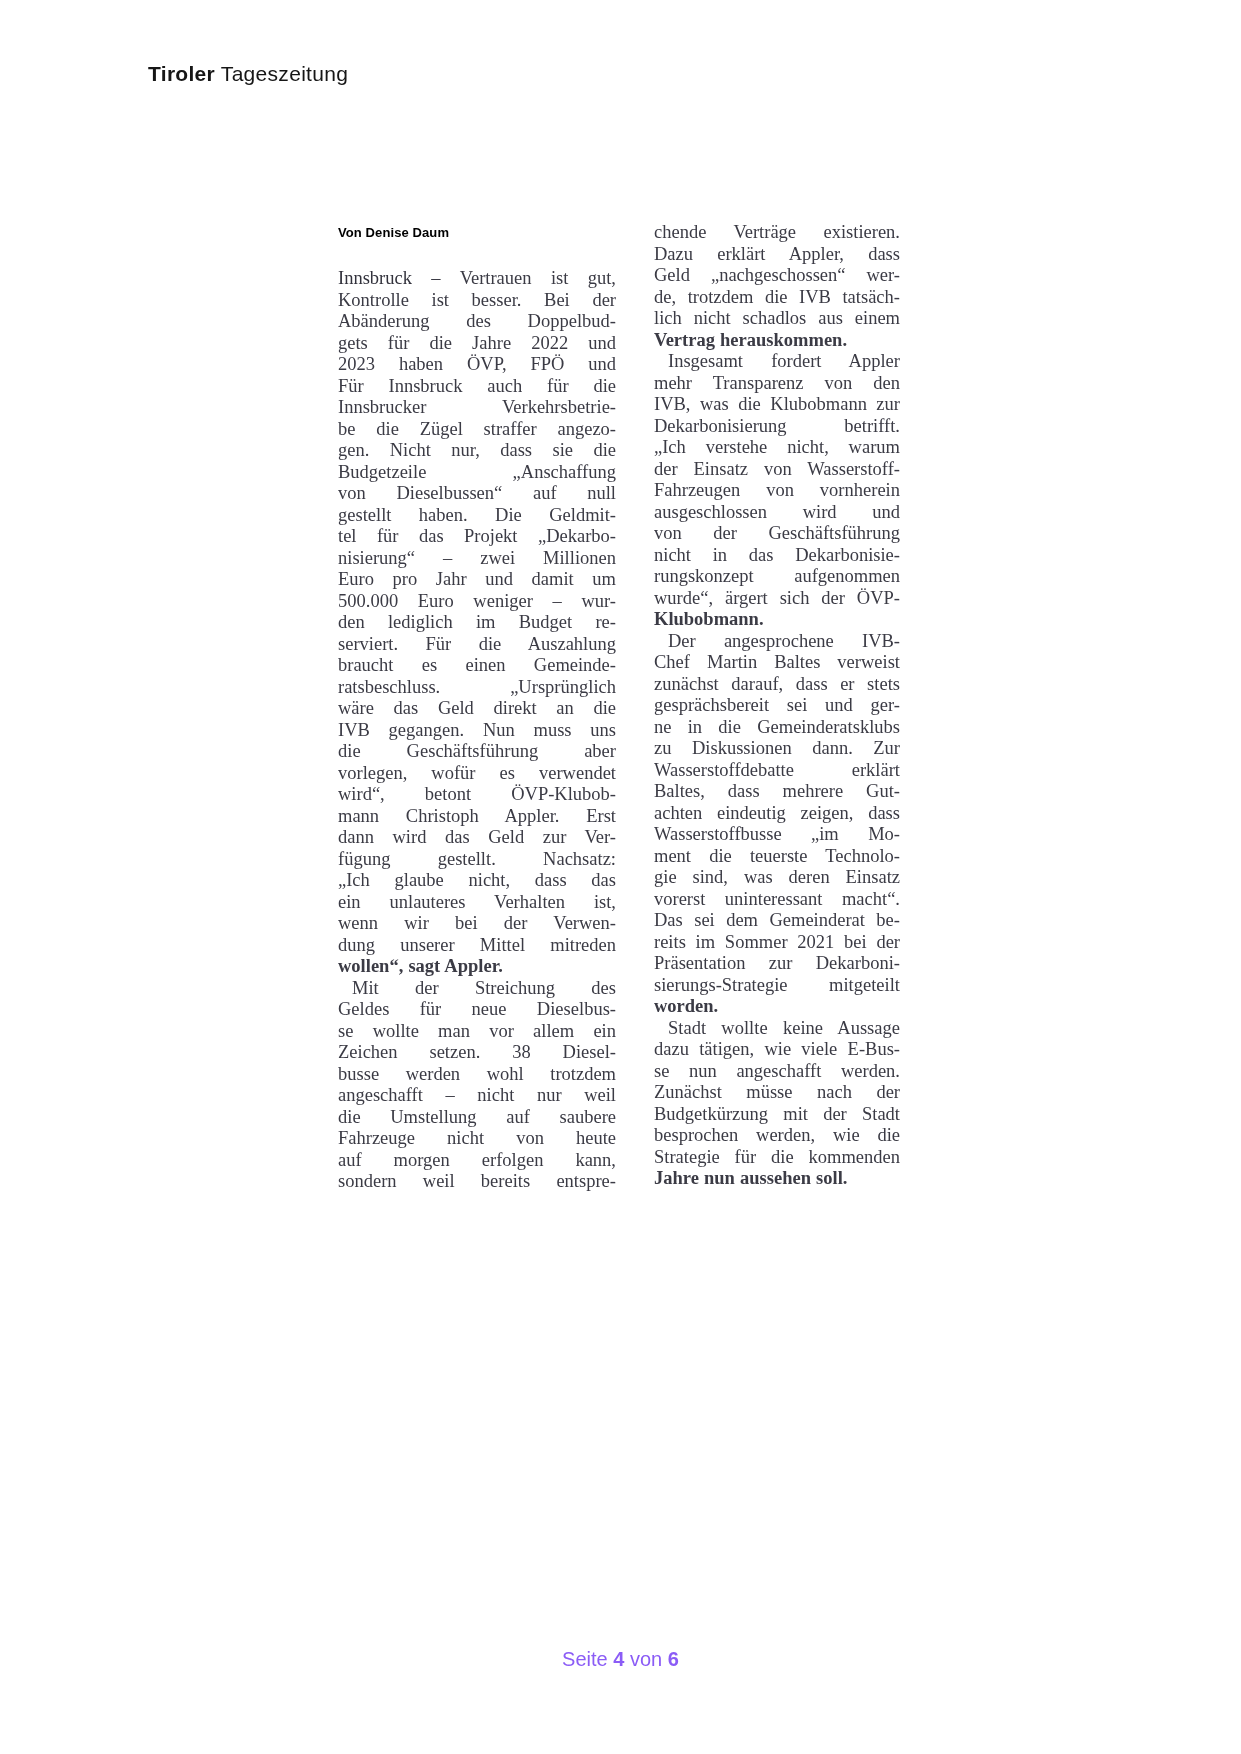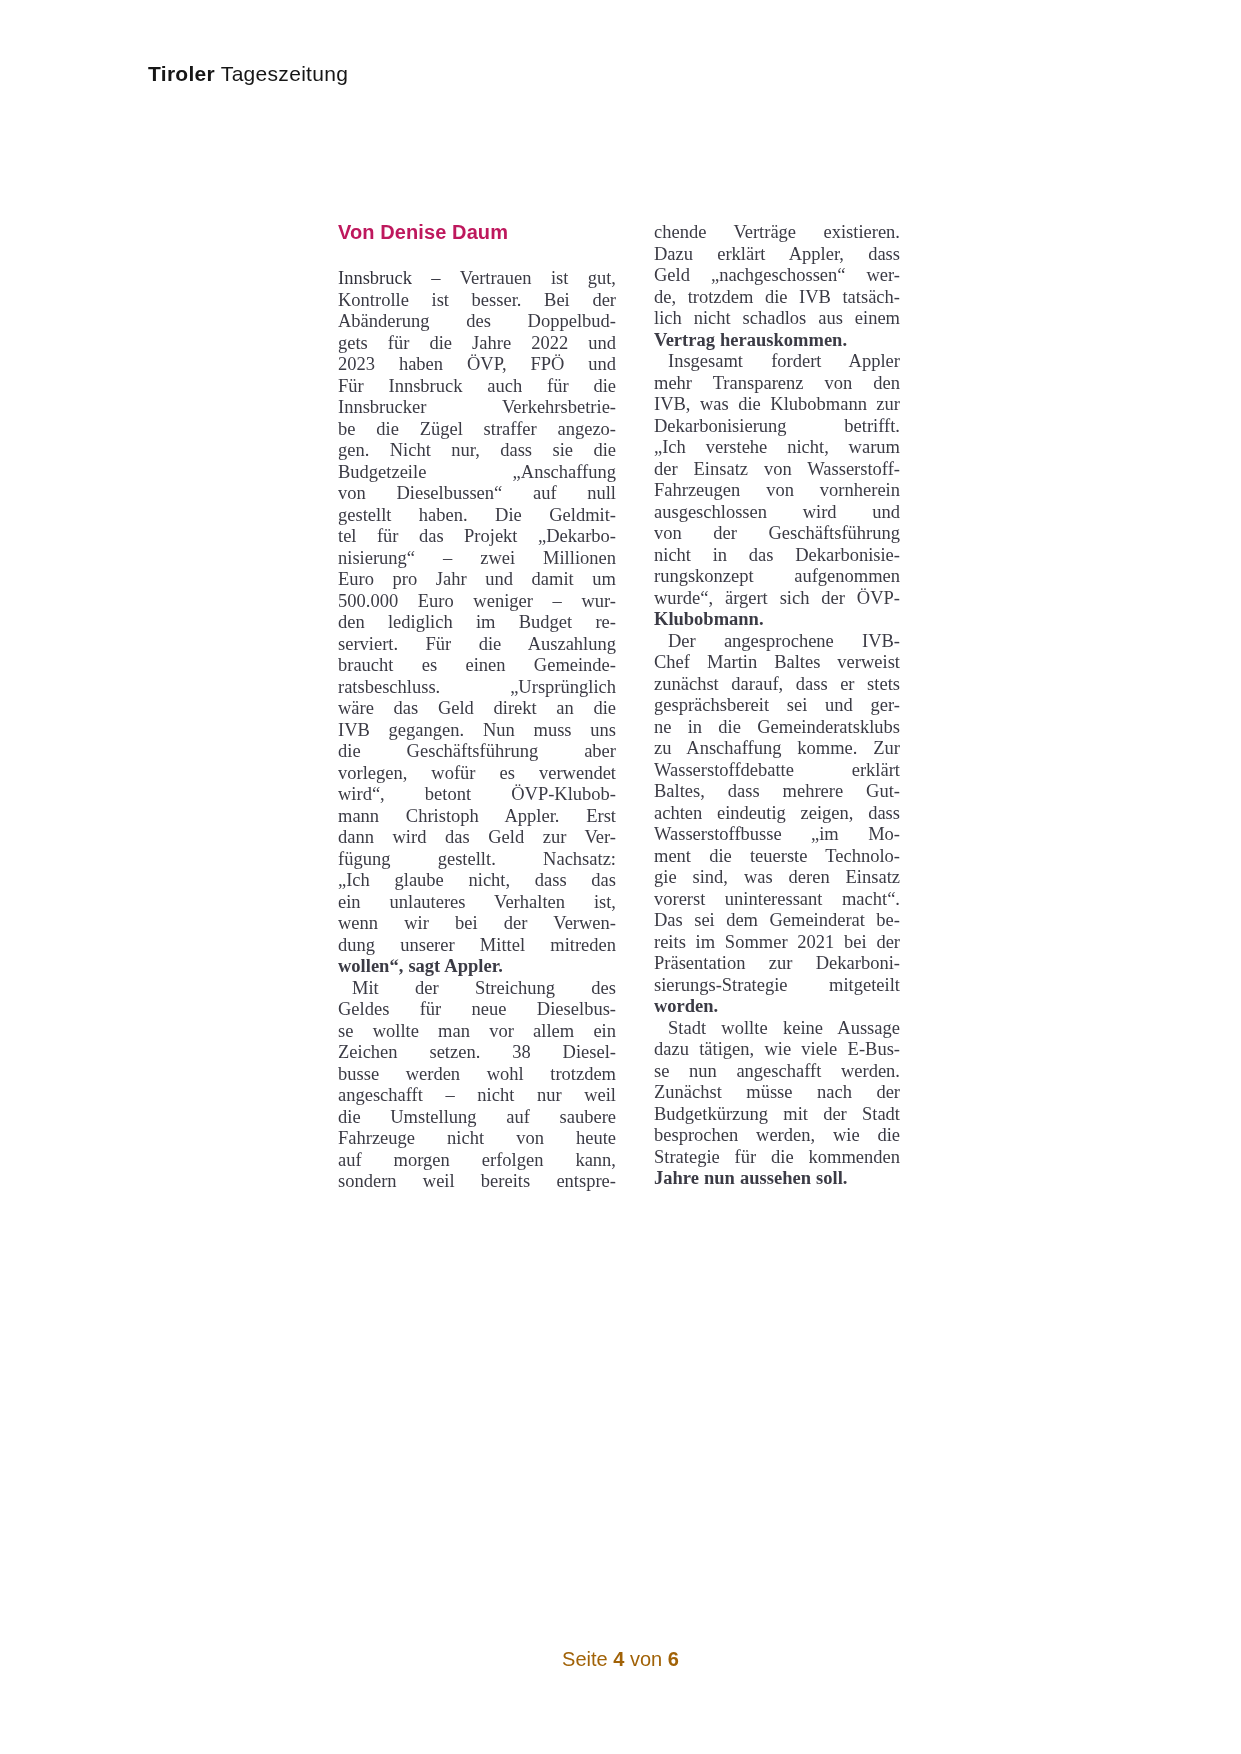--- a/index.html
+++ b/index.html
@@ -35,22 +35,22 @@
   }
   .col {
     position: absolute;
     top: 0;
   }
   .col-left  { left: 0;   width: 278px; }
   .col-right { left: 301px; width: 246px; margin-left: 15px; }
   .byline {
     font-family: "Liberation Sans", sans-serif;
     font-weight: bold;
-    font-size: 20px;
-    color: #be185d;
+    font-size: 13px;
+    color: #000000;
     line-height: 21.5px;
     margin-bottom: 24.5px;
     letter-spacing: 0.1px;
   }
   .line {
     font-size: 18.5px;
     line-height: 21.5px;
     color: #3b3b45;
     text-align: justify;
     text-align-last: justify;
@@ -63,21 +63,21 @@
     color: #32323c;
   }
   .footer {
     position: absolute;
     left: 0;
     top: 1648px;
     width: 100%;
     text-align: center;
     font-family: "Liberation Sans", sans-serif;
     font-size: 20px;
-    color: #a16207;
+    color: #8b5cf6;
   }
   .footer .num { font-weight: bold; }
 </style>
 </head>
 <body>
 
 <div class="page">
 
   <div class="masthead">
     <span class="brand-bold">Tiroler</span><span> Tageszeitung</span>
@@ -151,21 +151,21 @@
           <div class="line">von der Geschäftsführung</div>
           <div class="line">nicht in das Dekarbonisie-</div>
           <div class="line">rungskonzept aufgenommen</div>
           <div class="line">wurde“, ärgert sich der ÖVP-</div>
           <div class="line end">Klubobmann.</div>
           <div class="line in">Der angesprochene IVB-</div>
           <div class="line">Chef Martin Baltes verweist</div>
           <div class="line">zunächst darauf, dass er stets</div>
           <div class="line">gesprächsbereit sei und ger-</div>
           <div class="line">ne in die Gemeinderatsklubs</div>
-          <div class="line">zu Anschaffung komme. Zur</div>
+          <div class="line">zu Diskussionen dann. Zur</div>
           <div class="line">Wasserstoffdebatte erklärt</div>
           <div class="line">Baltes, dass mehrere Gut-</div>
           <div class="line">achten eindeutig zeigen, dass</div>
           <div class="line">Wasserstoffbusse „im Mo-</div>
           <div class="line">ment die teuerste Technolo-</div>
           <div class="line">gie sind, was deren Einsatz</div>
           <div class="line">vorerst uninteressant macht“.</div>
           <div class="line">Das sei dem Gemeinderat be-</div>
           <div class="line">reits im Sommer 2021 bei der</div>
           <div class="line">Präsentation zur Dekarboni-</div>

